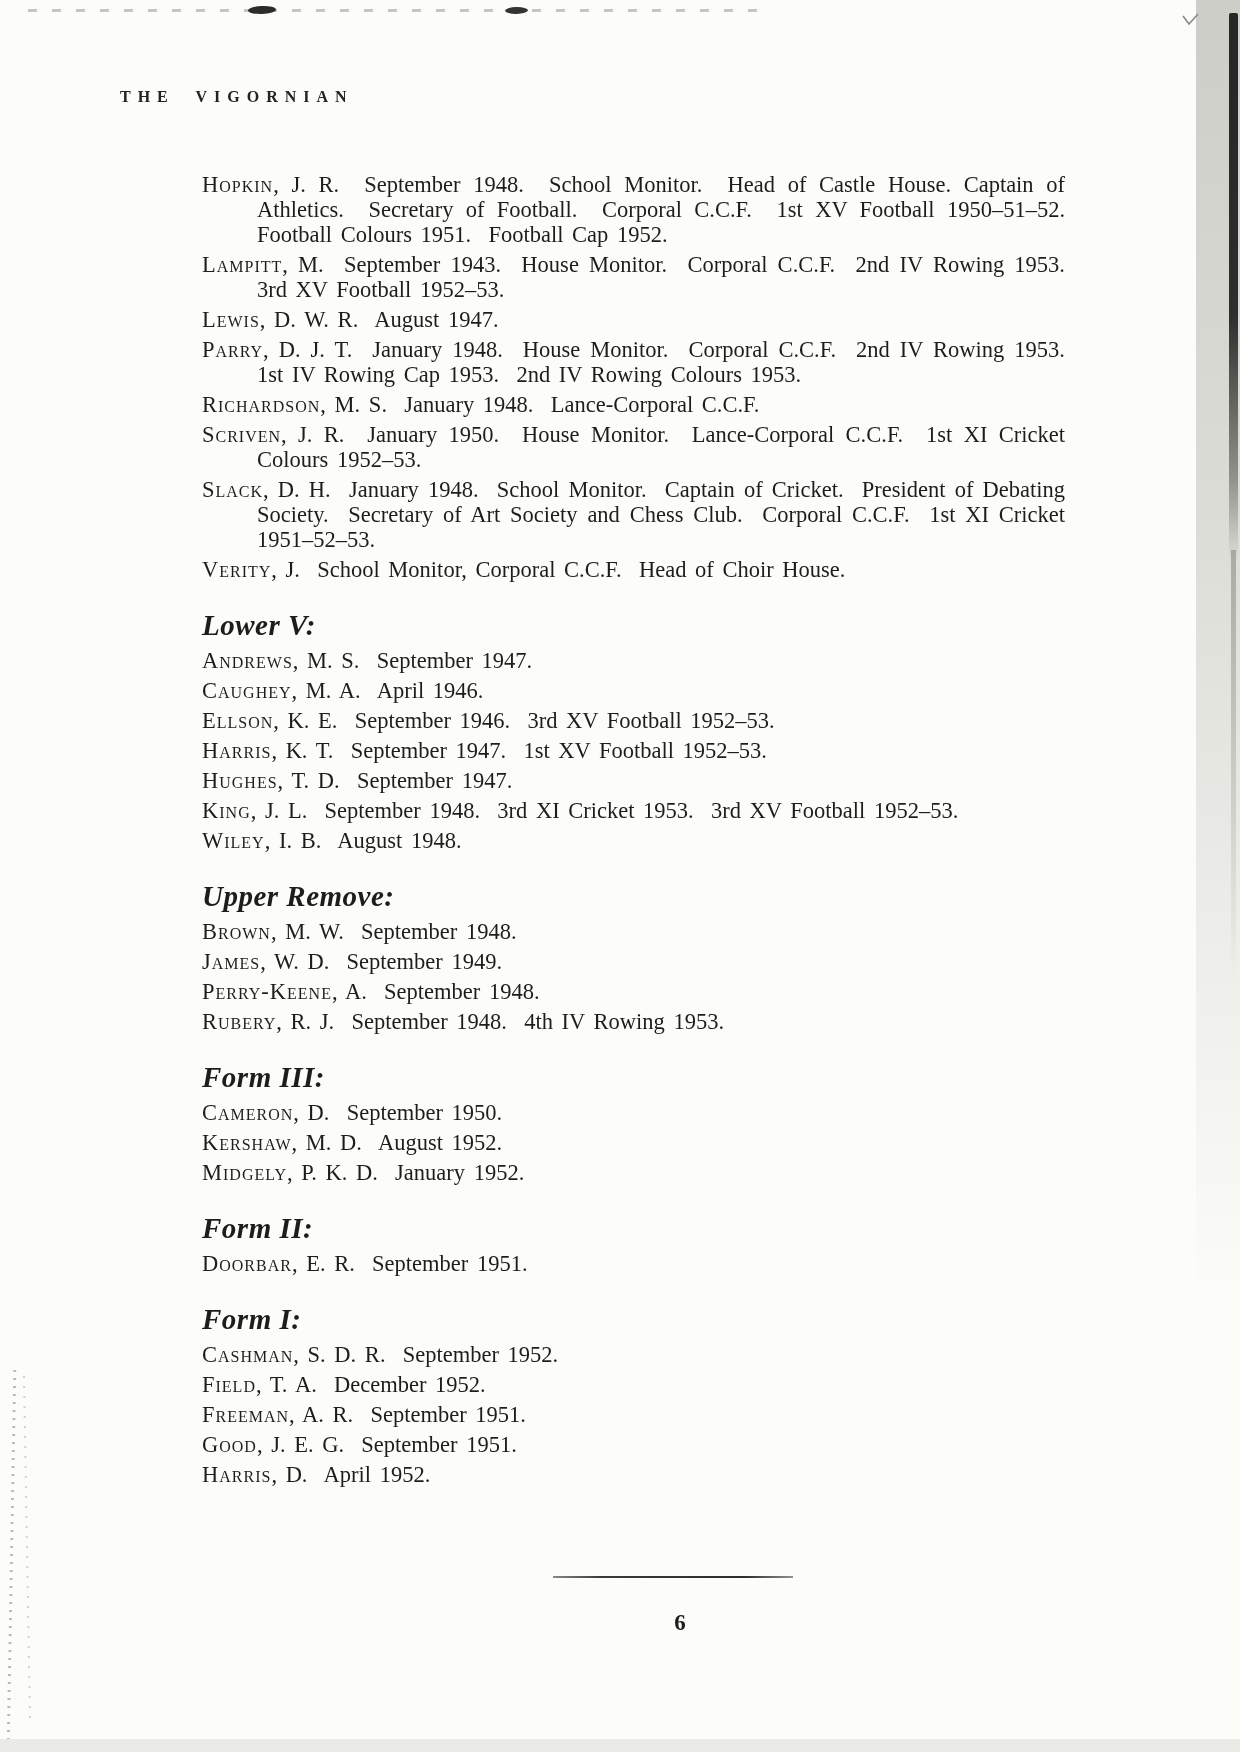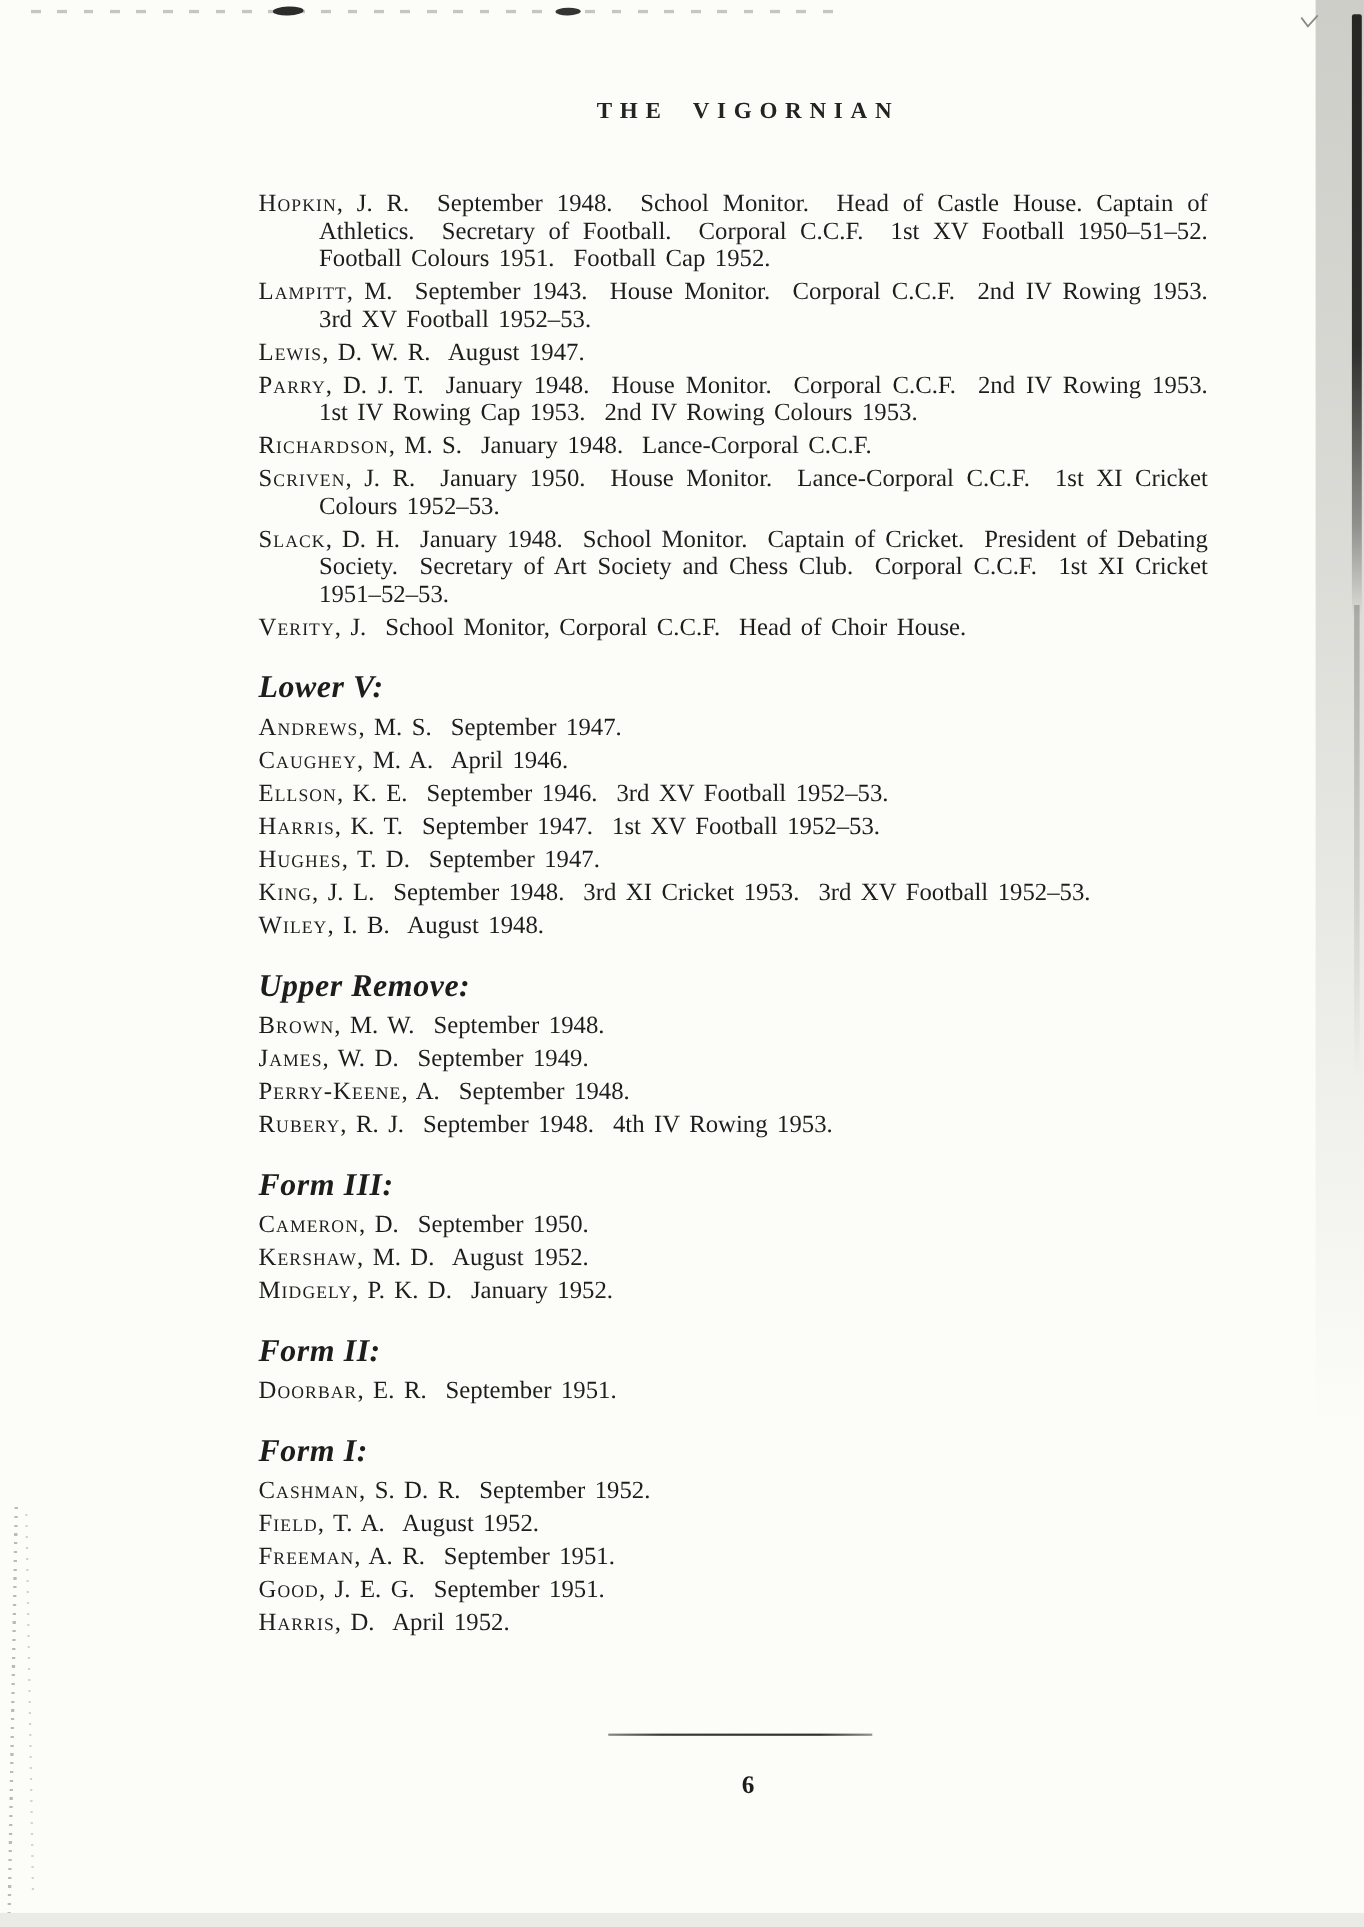--- a/index.html
+++ b/index.html
@@ -10,29 +10,29 @@
     width:1240px; height:1752px;
     background:#fcfcf9;
     overflow:hidden;
     font-family:"Liberation Serif", serif;
     color:#1e1d1b;
   }
 
   
   .running-head {
     position:absolute; top:88px; left:120px; width:1120px;
-    text-align:center;
-    font-size:21px; font-weight:bold;
+    text-align:left;
+    font-size:16px; font-weight:bold;
     letter-spacing:7px; word-spacing:10px;
     color:#242321;
   }
 
   
   .content {
-    position:absolute; top:172px; left:202px; width:863px;margin-left:33px;
+    position:absolute; top:172px; left:202px; width:863px;
   }
   .entry {
     margin:0 0 5px 0;
     padding-left:55px; text-indent:-55px;
     font-size:22.5px; line-height:25px;
     text-align:justify;
     white-space:pre-wrap;
     word-spacing:3px;
   }
   .entry .sc {
@@ -158,21 +158,21 @@
         <p class="entry"><span class="sc">Perry-Keene</span><span>, A.  September 1948.</span></p>
         <p class="entry"><span class="sc">Rubery</span><span>, R. J.  September 1948.  4th IV Rowing 1953.</span></p>
         <h2 class="form-heading">Form III:</h2>
         <p class="entry"><span class="sc">Cameron</span><span>, D.  September 1950.</span></p>
         <p class="entry"><span class="sc">Kershaw</span><span>, M. D.  August 1952.</span></p>
         <p class="entry"><span class="sc">Midgely</span><span>, P. K. D.  January 1952.</span></p>
         <h2 class="form-heading">Form II:</h2>
         <p class="entry"><span class="sc">Doorbar</span><span>, E. R.  September 1951.</span></p>
         <h2 class="form-heading">Form I:</h2>
         <p class="entry"><span class="sc">Cashman</span><span>, S. D. R.  September 1952.</span></p>
-        <p class="entry"><span class="sc">Field</span><span>, T. A.  August 1952.</span></p>
+        <p class="entry"><span class="sc">Field</span><span>, T. A.  December 1952.</span></p>
         <p class="entry"><span class="sc">Freeman</span><span>, A. R.  September 1951.</span></p>
         <p class="entry"><span class="sc">Good</span><span>, J. E. G.  September 1951.</span></p>
         <p class="entry"><span class="sc">Harris</span><span>, D.  April 1952.</span></p>
       </div>
   </main>
 
   <div class="footer-rule"></div>
   <div class="page-number">6</div>
 
 </div>

